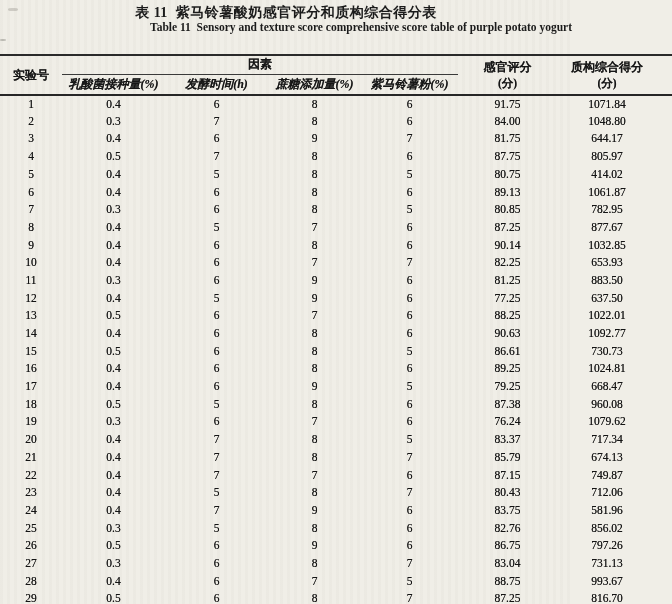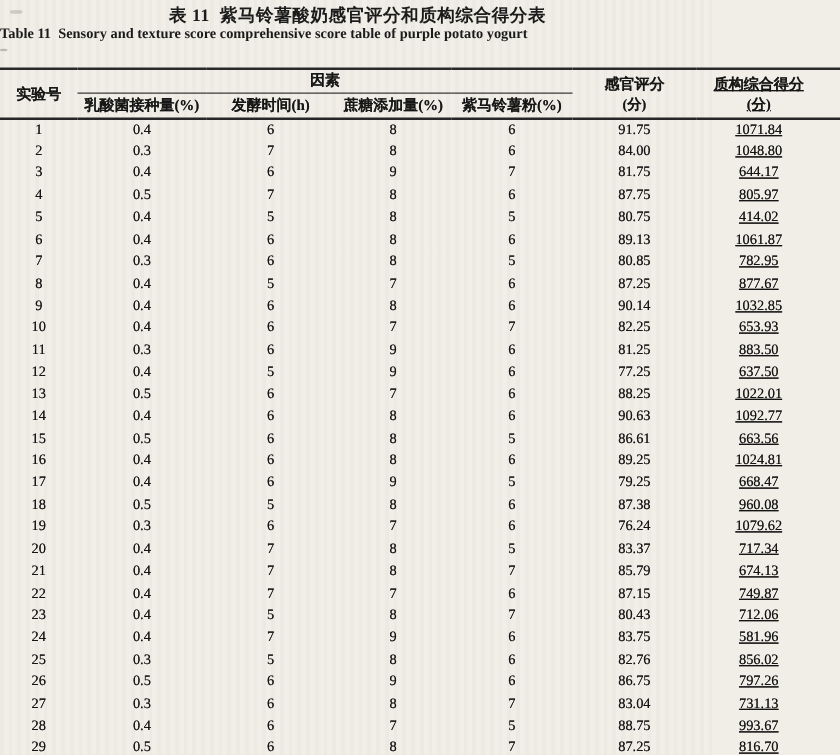--- a/index.html
+++ b/index.html
@@ -23,21 +23,21 @@
     padding-top: 4px;
     height: 21px;
     text-align: center;
     font-size: 14px;
     font-weight: bold;
     white-space: pre;
     letter-spacing: 0.5px;
   }
   .caption-en {
     height: 17px;
-    text-align: left;
+    text-align: right;
     font-size: 11.5px;
     font-weight: bold;
     white-space: pre;
   }
   table {
     width: 672px;
     border-collapse: collapse;
     table-layout: fixed;
     border-top: 2px solid #2a2a2a;
     border-bottom: 3px solid #222;
@@ -50,24 +50,24 @@
     vertical-align: middle;
     white-space: nowrap;
     overflow: visible;
   }
   thead th {
     font-weight: bold;
     font-size: 12px;
     color: #161616;
   }
   .group-row th { height: 19px; }
-  .sub-row th { height: 21px; }
+  .sub-row th { height: 21px; font-style: italic; }
   .th-factors { border-bottom: 1px solid #3a3a3a; text-align: center; }
   .th-score .l2 { font-size: 11.5px; }
-  .th-last, td:last-child { padding-right: 15px; text-decoration: underline; }
+  .th-last, td:last-child { padding-right: 15px; }
   tbody td {
     height: 17.7px;
     font-size: 11.5px;
     line-height: 1;
     color: #141414;
     text-shadow: 0 0 0.4px rgba(20,20,20,0.75);
   }
   thead th { text-shadow: 0 0 0.4px rgba(10,10,10,0.6); }
   .scan-speck {
     position: absolute;
@@ -244,21 +244,21 @@
           <td>90.63</td>
           <td>1092.77</td>
         </tr>
         <tr>
           <td>15</td>
           <td>0.5</td>
           <td>6</td>
           <td>8</td>
           <td>5</td>
           <td>86.61</td>
-          <td>663.56</td>
+          <td>730.73</td>
         </tr>
         <tr>
           <td>16</td>
           <td>0.4</td>
           <td>6</td>
           <td>8</td>
           <td>6</td>
           <td>89.25</td>
           <td>1024.81</td>
         </tr>

